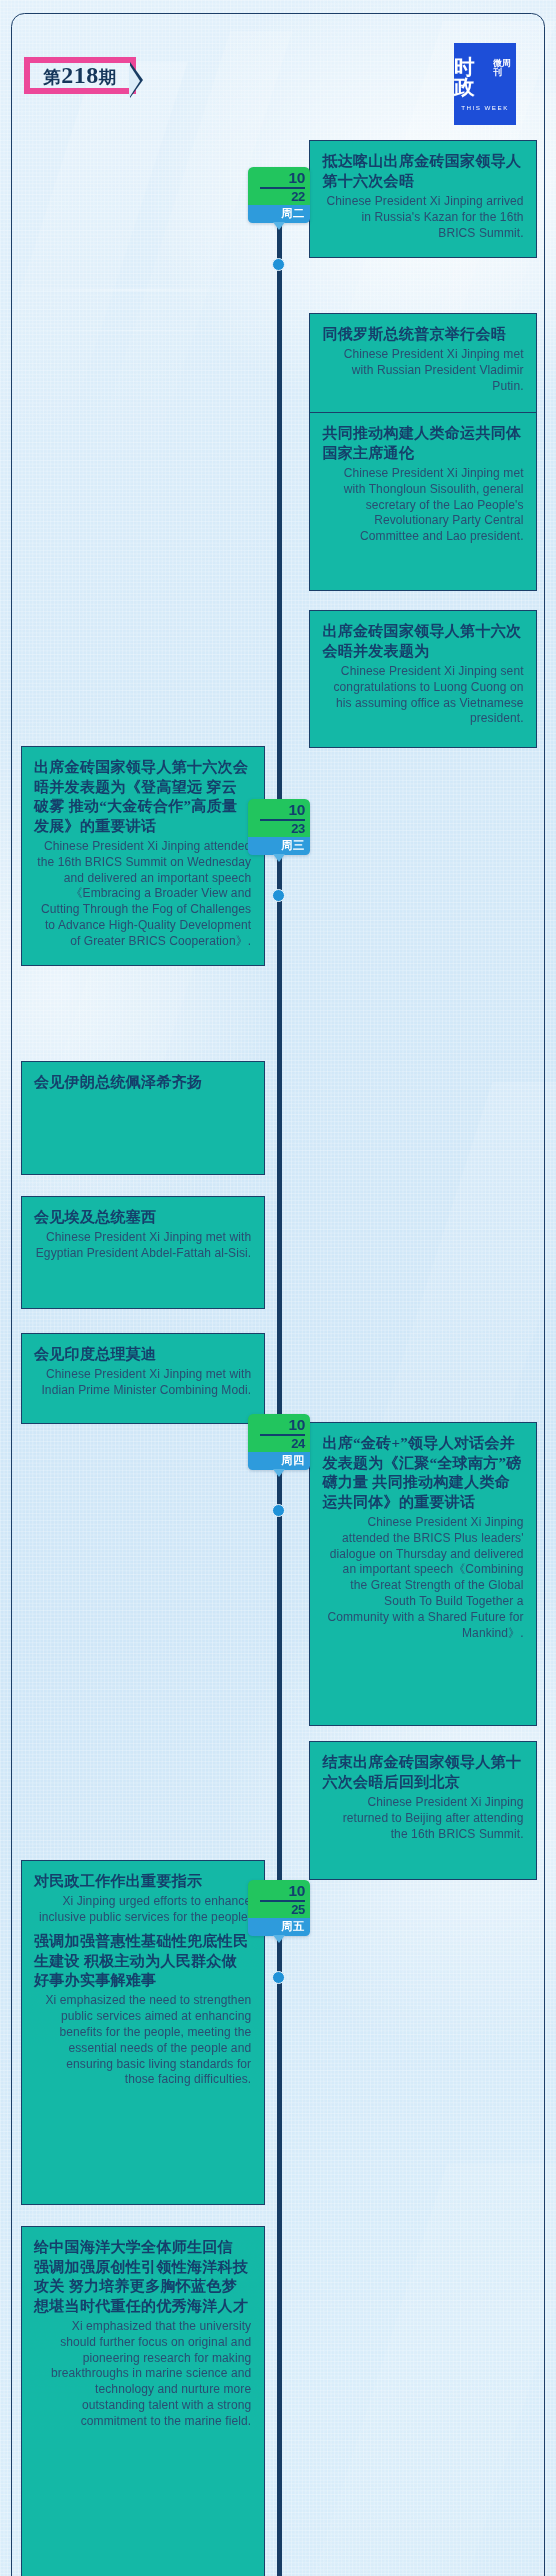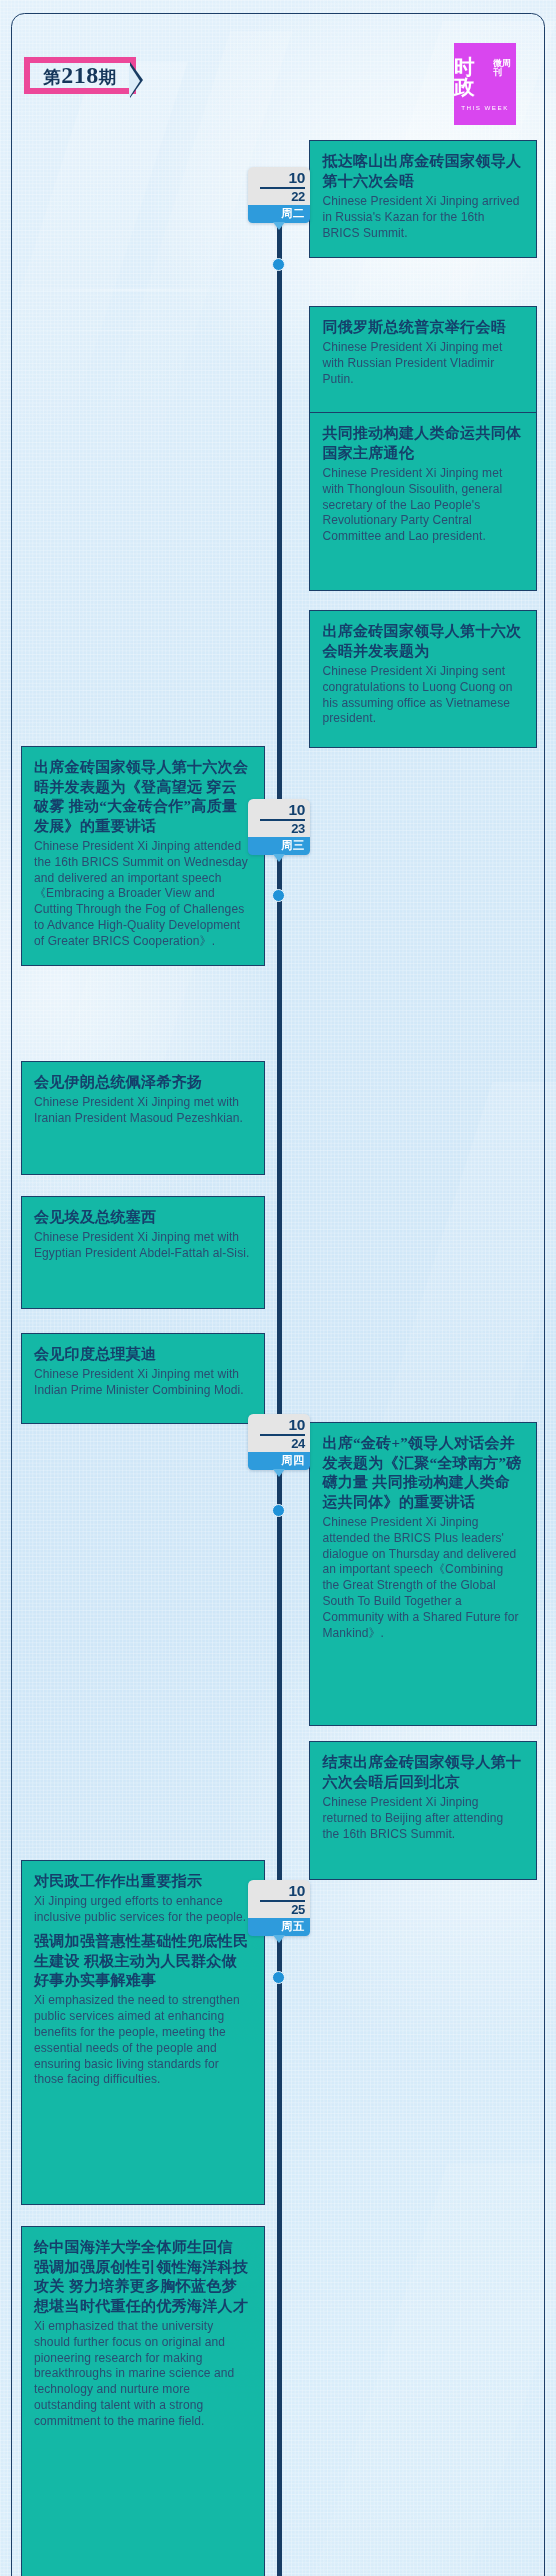--- a/index.html
+++ b/index.html
@@ -52,21 +52,21 @@
   .issue-badge::before{
     content:""; position:absolute; right:-10.3px; top:1px; z-index:2;
     border-top:17.5px solid transparent; border-bottom:17.5px solid transparent;
     border-left:11.3px solid #dcedf9;
   }
   .issue-txt{ font-size:17.5px; letter-spacing:0.5px; font-weight:700; }
   .issue-txt .num{ font-size:24px; }
 
   .brand{
     position:absolute; right:40px; top:43px; width:62px; height:82px;
-    background:#d946ef; display:flex; flex-direction:column;
+    background:#1d4ed8; display:flex; flex-direction:column;
     align-items:center; justify-content:center; color:#fff;
   }
   .brand-cn{
     font-family:"Liberation Serif","DejaVu Serif",serif;
     font-size:20.6px; font-weight:700; line-height:.98; letter-spacing:1px;
     display:flex; gap:2.1px; align-items:flex-start;
   }
   .brand-cn .big{ display:flex; flex-direction:column; }
   .brand-cn .small{ font-size:8.8px; display:flex; flex-direction:column; padding-top:2.6px; letter-spacing:0; }
   .brand-en{ font-size:6.2px; letter-spacing:1.5px; margin-top:7.2px; }
@@ -80,21 +80,21 @@
     position:absolute; left:274px; top:176px; width:12px; height:12px;
     background:#173c64; border-radius:50%;
   }
 
   
   .datechip{
     position:absolute; left:248px; width:62px; z-index:6;
     filter:drop-shadow(0 1px 1.5px rgba(20,50,90,.22));
   }
   .datechip .top{
-    background:#e5e5e5; border-radius:5.2px 5.2px 0 0;
+    background:#22c55e; border-radius:5.2px 5.2px 0 0;
     padding:3.1px 5.2px 2.1px; text-align:right; color:#12406e;
     font-weight:700; line-height:1.0;
   }
   .datechip .mm{ font-size:15.5px; letter-spacing:-0.5px; }
   .datechip .rule{ height:1.5px; background:#12406e; margin:1.5px 0 1.5px auto; width:86%; }
   .datechip .dd{ font-size:13px; letter-spacing:-0.5px; }
   .datechip .wk{
     background:#2e9bdc; color:#fff; border-radius:0 0 4.6px 4.6px;
     font-size:11.3px; padding:1px 5.2px 2.1px; text-align:right; font-weight:700;
     letter-spacing:0.5px;
@@ -119,21 +119,21 @@
   .card.right{ left:309px; width:228px; }
   .c-title{
     font-family:"Liberation Serif","DejaVu Serif",serif;
     color:#153f6b; font-weight:700; font-size:15px; line-height:1.30;
     letter-spacing:0.3px;
   }
   .c-body{
     color:#2a4d72; font-size:12px; line-height:1.32; margin-top:2.1px;
     letter-spacing:0.1px;
   }
-  .c-title + .c-body{ margin-top:2.6px; }
+  .c-title + .c-body{ margin-top:2.6px;text-align:right; }
   .c-body + .c-title{ margin-top:6.2px; }
 </style>
 </head>
 <body>
 
 <div class="bg">
   <div class="bg-grid"></div>
   <div class="bg-wedge" style="left:31px;  top:62px;  width:93px; height:392px;  opacity:.45"></div>
   <div class="bg-wedge" style="left:155px; top:31px;   width:62px; height:464px;  opacity:.35"></div>
   <div class="bg-wedge" style="left:361px; top:20.6px;   width:113px; height:505px;  opacity:.40"></div>
@@ -205,21 +205,21 @@
   <div class="wk">周五</div>
     <div class="tick"></div>
 </div>
 <div class="dot" style="top:1971px"></div>
 
 <div class="card right" style="top:140px;height:118px">
   <div class="c-title">抵达喀山出席金砖国家领导人第十六次会晤</div>
   <div class="c-body">Chinese President Xi Jinping arrived in Russia's Kazan for the 16th BRICS Summit.</div>
 </div>
 
-<div class="card right" style="top:306px;height:118px">
+<div class="card right" style="top:313px;height:118px">
   <div class="c-title">同俄罗斯总统普京举行会晤</div>
   <div class="c-body">Chinese President Xi Jinping met with Russian President Vladimir Putin.</div>
 </div>
 
 <div class="card right" style="top:412px;height:179px">
   <div class="c-title">共同推动构建人类命运共同体 国家主席通伦</div>
   <div class="c-body">Chinese President Xi Jinping met with Thongloun Sisoulith, general secretary of the Lao People's Revolutionary Party Central Committee and Lao president.</div>
 </div>
 
 <div class="card right" style="top:610px;height:138px">
@@ -227,21 +227,20 @@
   <div class="c-body">Chinese President Xi Jinping sent congratulations to Luong Cuong on his assuming office as Vietnamese president.</div>
 </div>
 
 <div class="card left" style="top:746px;height:220px">
   <div class="c-title">出席金砖国家领导人第十六次会晤并发表题为《登高望远 穿云破雾 推动“大金砖合作”高质量发展》的重要讲话</div>
   <div class="c-body">Chinese President Xi Jinping attended the 16th BRICS Summit on Wednesday and delivered an important speech《Embracing a Broader View and Cutting Through the Fog of Challenges to Advance High-Quality Development of Greater BRICS Cooperation》.</div>
 </div>
 
 <div class="card left" style="top:1061px;height:114px">
   <div class="c-title">会见伊朗总统佩泽希齐扬</div>
-  <div class="c-body">Chinese President Xi Jinping met with Iranian President Masoud Pezeshkian.</div>
 </div>
 
 <div class="card left" style="top:1196px;height:113px">
   <div class="c-title">会见埃及总统塞西</div>
   <div class="c-body">Chinese President Xi Jinping met with Egyptian President Abdel-Fattah al-Sisi.</div>
 </div>
 
 <div class="card left" style="top:1333px;height:91px">
   <div class="c-title">会见印度总理莫迪</div>
   <div class="c-body">Chinese President Xi Jinping met with Indian Prime Minister Combining Modi.</div>

